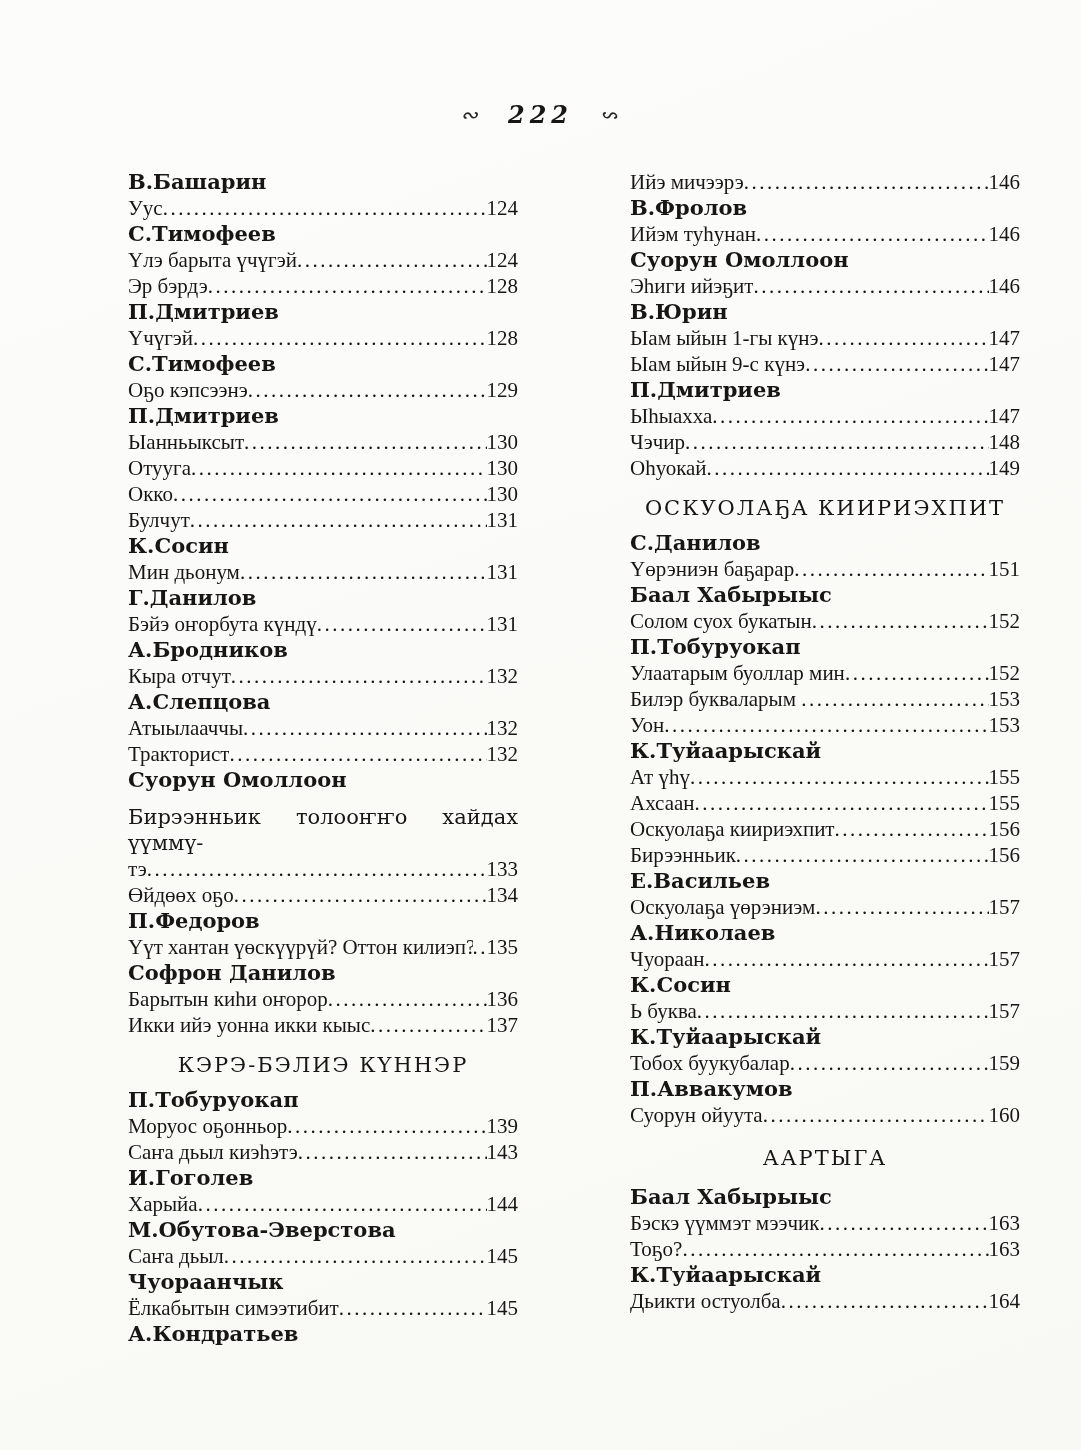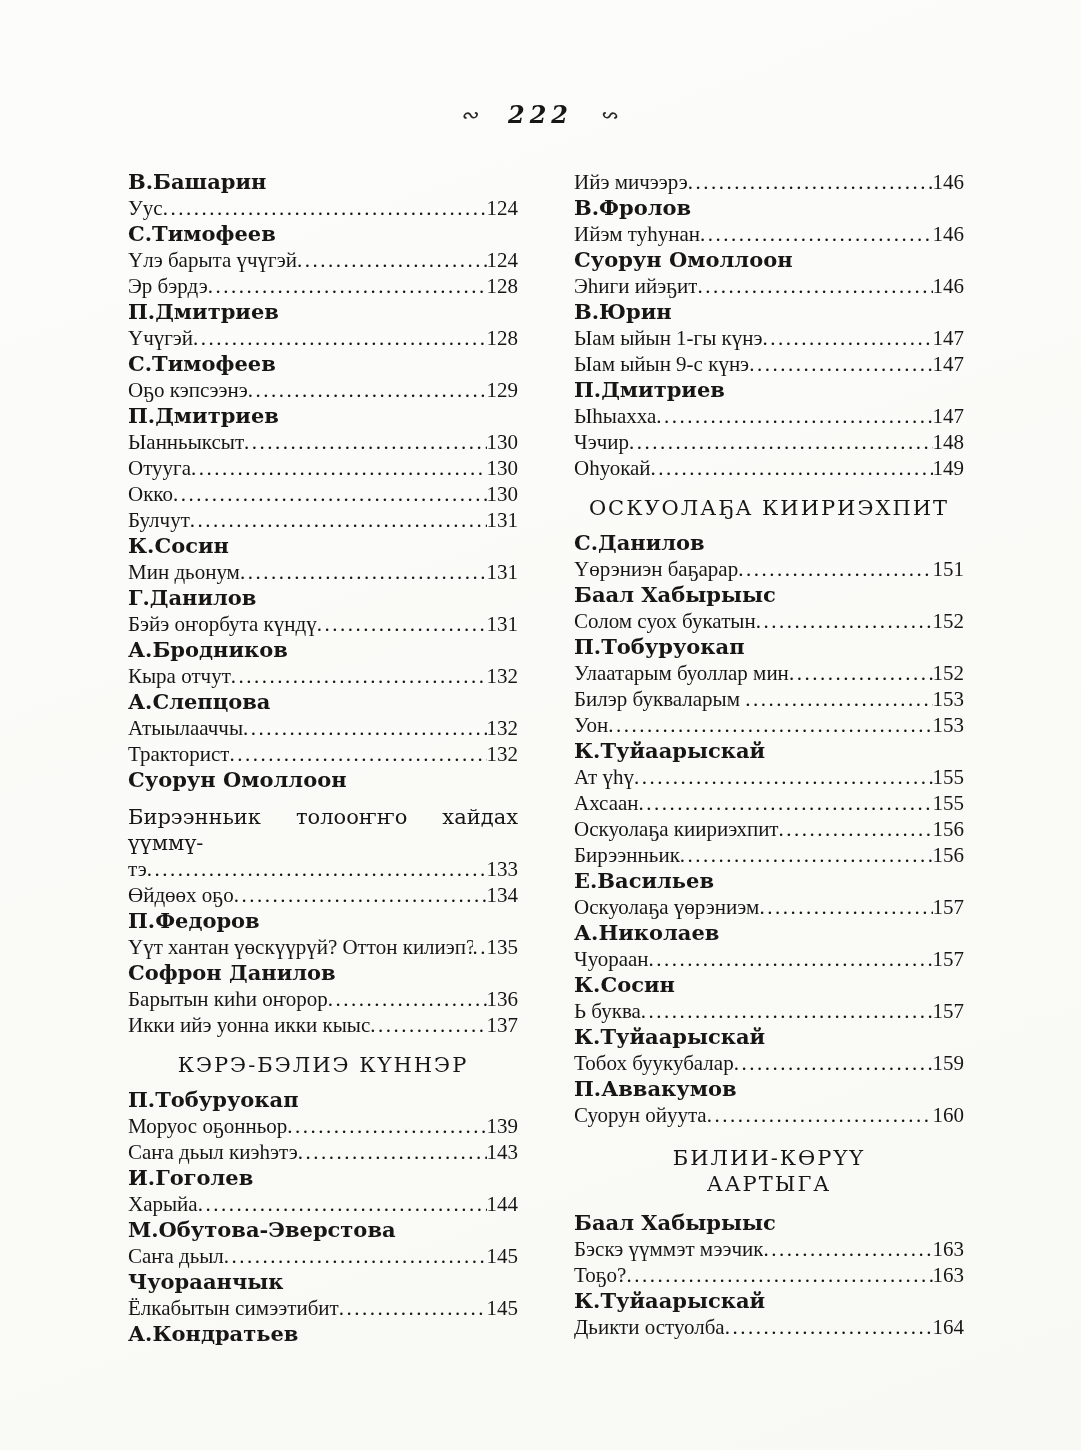--- a/index.html
+++ b/index.html
@@ -45,21 +45,21 @@
     letter-spacing: 5px;
     line-height: 1;
   }
   .columns {
     position: absolute;
     top: 169px;
     left: 128px;
     width: 856px;
     display: grid;
     grid-template-columns: 390px 390px;
-    column-gap: 56px;
+    column-gap: 112px;
     align-items: start;
   }
   .col { min-width: 0; }
   .row {
     font-size: 21px;
     line-height: 26px;
   }
   .author {
     font-weight: bold;
   }
@@ -374,21 +374,20 @@
         <span class="leader">................................................................................</span>
         <span class="pg">159</span>
       </div>
       <div class="row author">П.Аввакумов</div>
       <div class="row entry">
         <span class="t">Суорун ойуута</span>
         <span class="leader">................................................................................</span>
         <span class="pg">160</span>
       </div>
       <div class="section multi">
-        <div class="row section-line">БИЛИИ-КӨРҮҮ</div>
         <div class="row section-line">ААРТЫГА</div>
       </div>
       <div class="row author">Баал Хабырыыс</div>
       <div class="row entry">
         <span class="t">Бэскэ үүммэт мээчик</span>
         <span class="leader">................................................................................</span>
         <span class="pg">163</span>
       </div>
       <div class="row entry">
         <span class="t">Тоҕо?</span>

